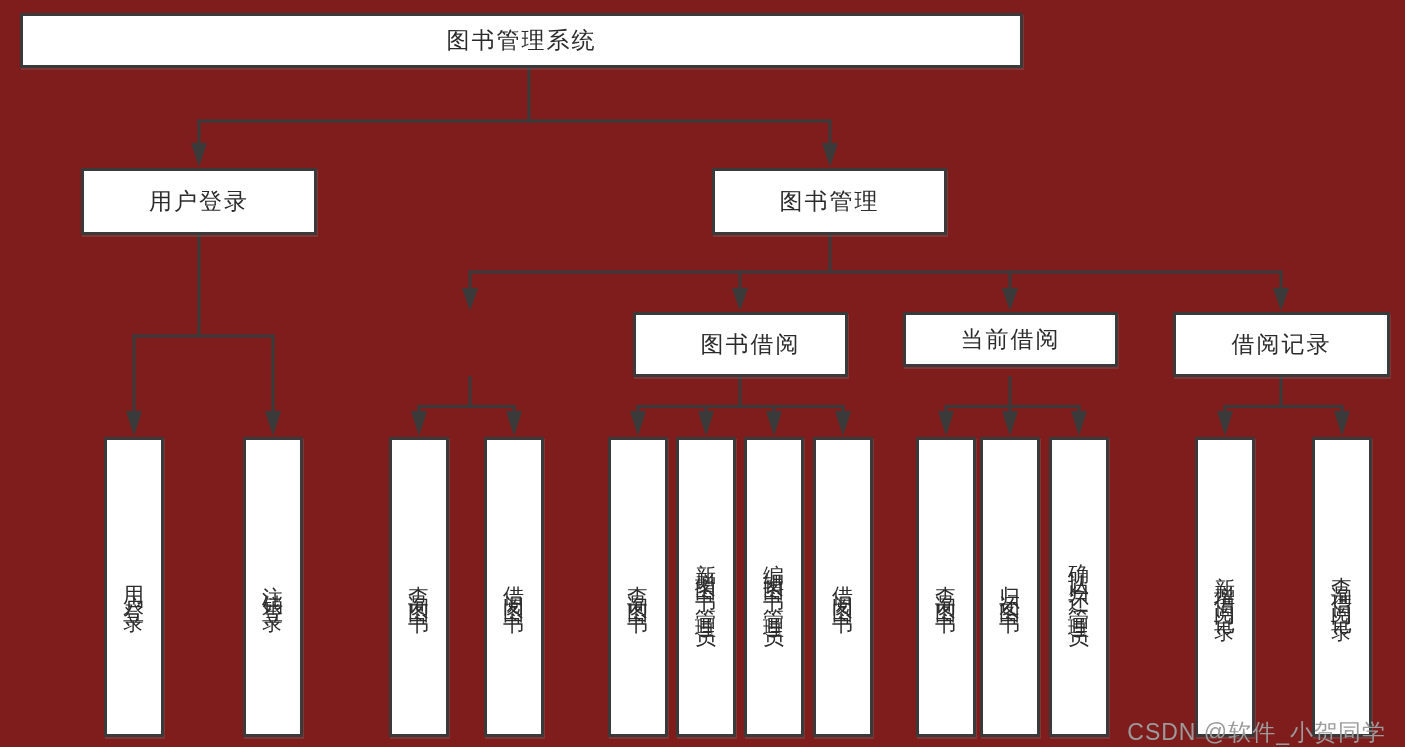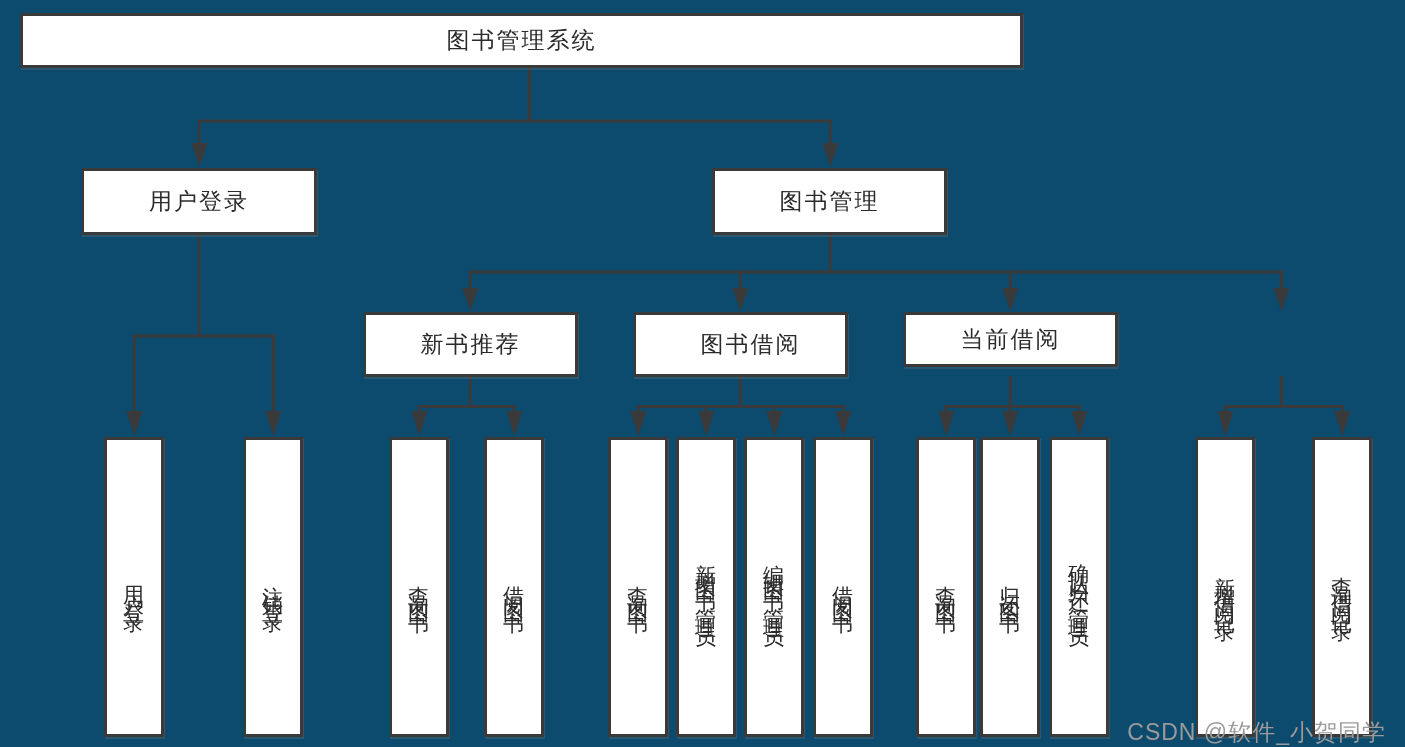--- a/index.html
+++ b/index.html
@@ -1,20 +1,20 @@
 <!DOCTYPE html>
 <html><head>
 <meta charset="utf-8">
 <style>
   html, body { margin: 0; padding: 0; background: #ffffff; }
   .canvas {
     position: relative;
     width: 1405px;
     height: 747px;
-    background: #0c4a6e;
+    background: #7f1d1d;
     font-family: "Liberation Sans", sans-serif;
     overflow: hidden;
   }
   .connectors {
     position: absolute;
     left: 0; top: 0;
     z-index: 1;
   }
   .node {
     position: absolute;
@@ -136,23 +136,23 @@
       <line x1="1342" y1="405" x2="1342" y2="413"></line>
       <polygon points="1334,411 1350,411 1342,436"></polygon>
     </g>
   </svg>
 
   <div class="node h-node" style="left:20px; top:13px; width:1003px; height:55px;">图书管理系统</div>
 
   <div class="node h-node" style="left:81px; top:168px; width:236px; height:67px;">用户登录</div>
   <div class="node h-node" style="left:712px; top:168px; width:235px; height:67px;">图书管理</div>
 
-  <div class="node h-node" style="left:363px; top:312px; width:215px; height:65px;">新书推荐</div>
   <div class="node h-node" style="left:633px; top:312px; width:215px; height:65px;padding-left:20px;">图书借阅</div>
   <div class="node h-node" style="left:903px; top:312px; width:215px; height:55px;">当前借阅</div>
+  <div class="node h-node" style="left:1173px; top:312px; width:217px; height:65px;">借阅记录</div>
 
   <div class="node v-node" style="left:104px;">用户登录</div>
   <div class="node v-node" style="left:243px;">注销登录</div>
 
   <div class="node v-node" style="left:389px;">查询图书</div>
   <div class="node v-node" style="left:484px;">借阅图书</div>
 
   <div class="node v-node" style="left:608px;">查询图书</div>
   <div class="node v-node" style="left:676px;">新增图书（管理员）</div>
   <div class="node v-node" style="left:744px;">编辑图书（管理员）</div>

